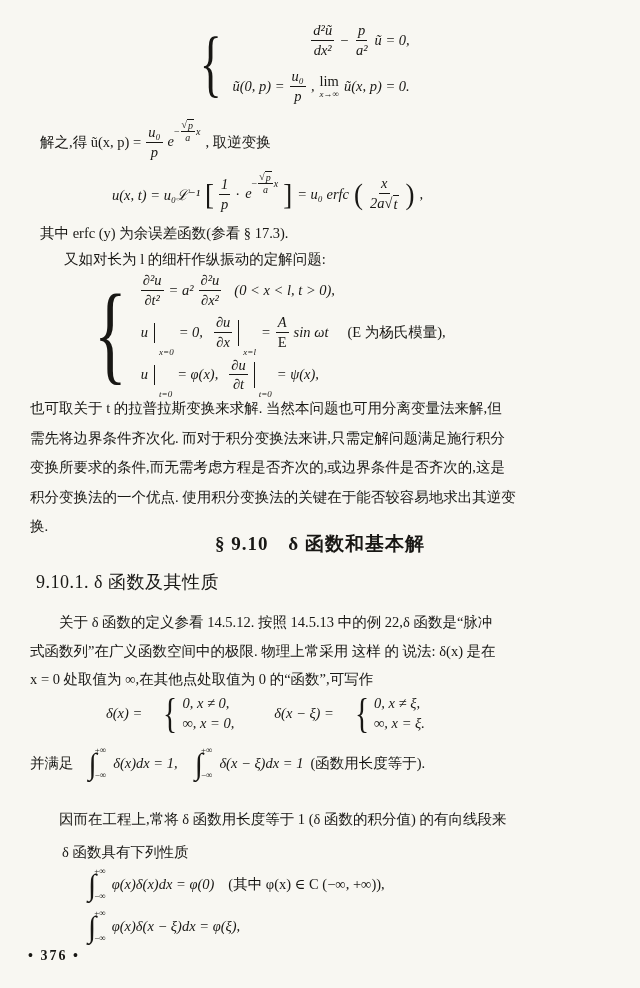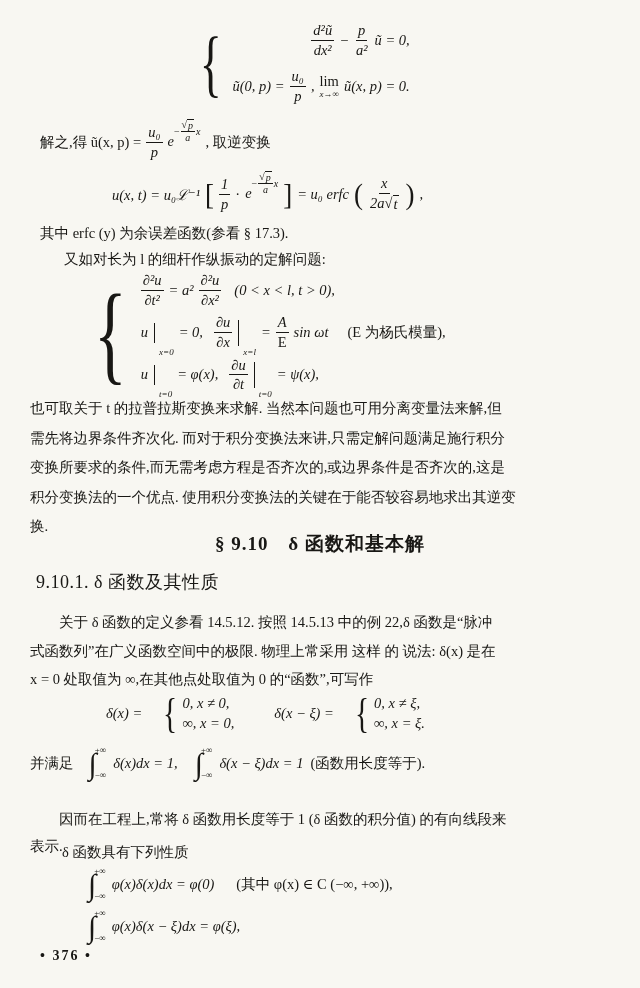--- a/index.html
+++ b/index.html
@@ -251,43 +251,42 @@
           <span>+∞</span>
           <span>−∞</span>
         </span>
       </span>
     <span class="mi">δ(x − ξ)dx = 1</span>
     <span class="txt">(函数用长度等于).</span>
   </div>
 
   <div class="abs para lh3" style="left:30px;top:806px;">
     <div class="pline indent">因而在工程上,常将 δ 函数用长度等于 1 (δ 函数的积分值) 的有向线段来</div>
-    <div class="pline">表示.</div>
   </div>
 
   <div class="abs txt" style="left:62px;top:843px;">δ 函数具有下列性质</div>
 
   <div class="abs mrow" style="left:88px;top:864px;height:40px;gap:6px;">
     <span class="iw">
         <span class="isign">∫</span>
         <span class="ilims">
           <span>+∞</span>
           <span>−∞</span>
         </span>
       </span>
     <span class="mi">φ(x)δ(x)dx = φ(0)</span>
-    <span class="txt" style="margin-left:16px;">(其中 φ(x) ∈ C (−∞, +∞)),</span>
+    <span class="txt" style="margin-left:8px;">(其中 φ(x) ∈ C (−∞, +∞)),</span>
   </div>
 
   <div class="abs mrow" style="left:88px;top:906px;height:40px;gap:6px;">
     <span class="iw">
         <span class="isign">∫</span>
         <span class="ilims">
           <span>+∞</span>
           <span>−∞</span>
         </span>
       </span>
     <span class="mi">φ(x)δ(x − ξ)dx = φ(ξ),</span>
   </div>
 
-  <div class="abs footer" style="left:40px;top:948px;">• 376 •</div>
+  <div class="abs footer" style="left:28px;top:948px;">• 376 •</div>
 
 </div>
 
 </body></html>

